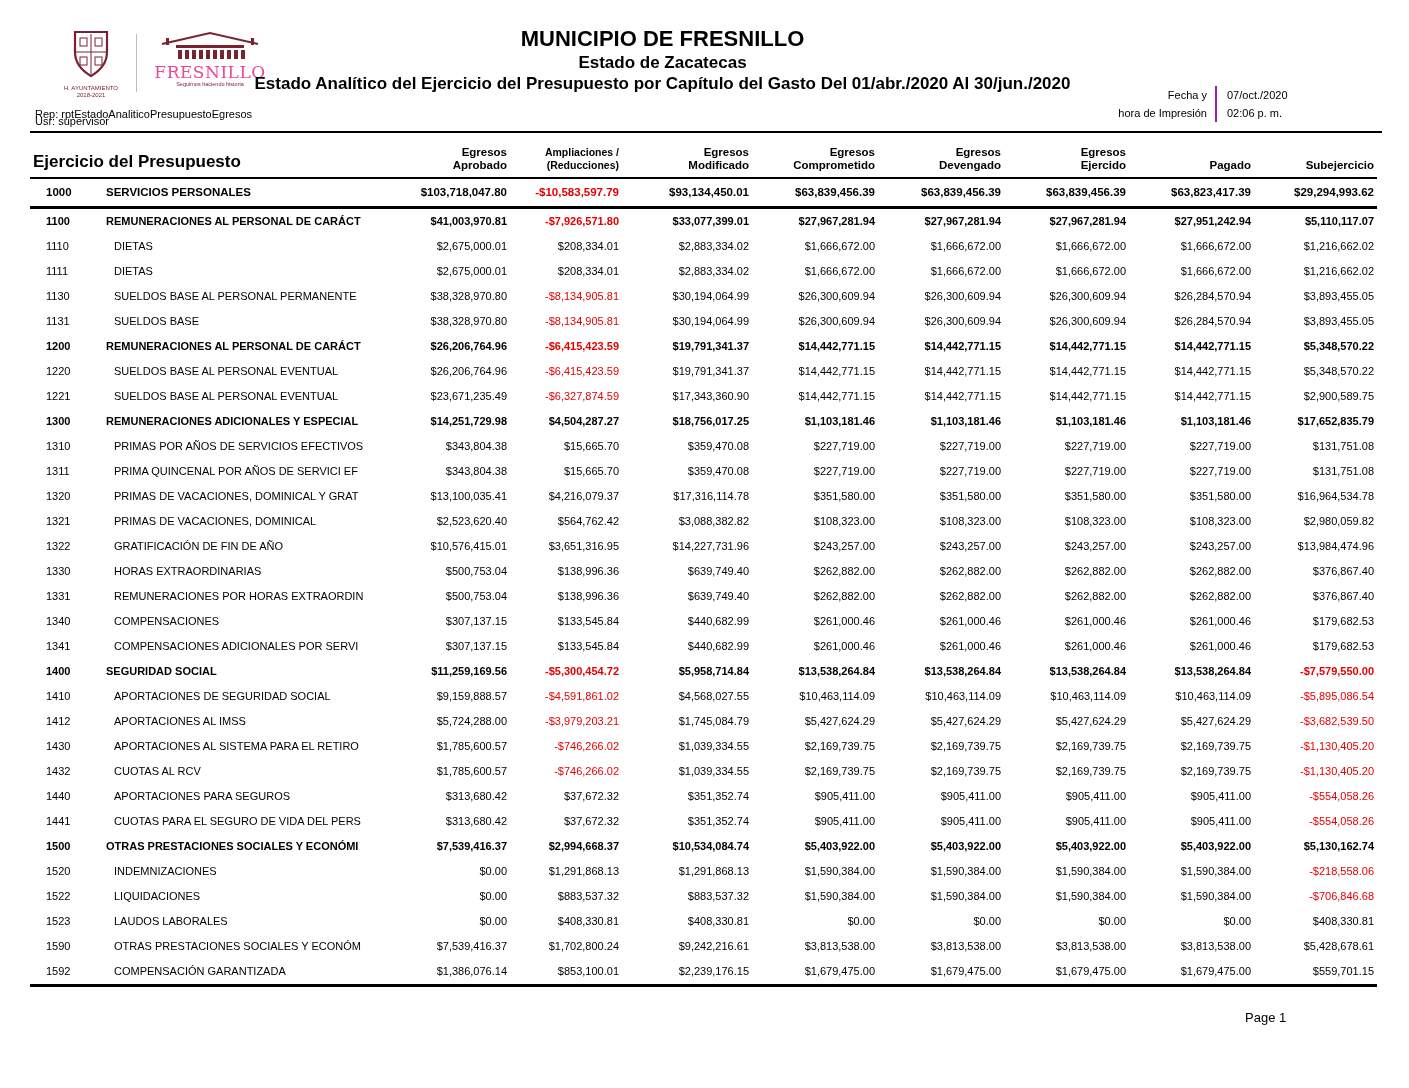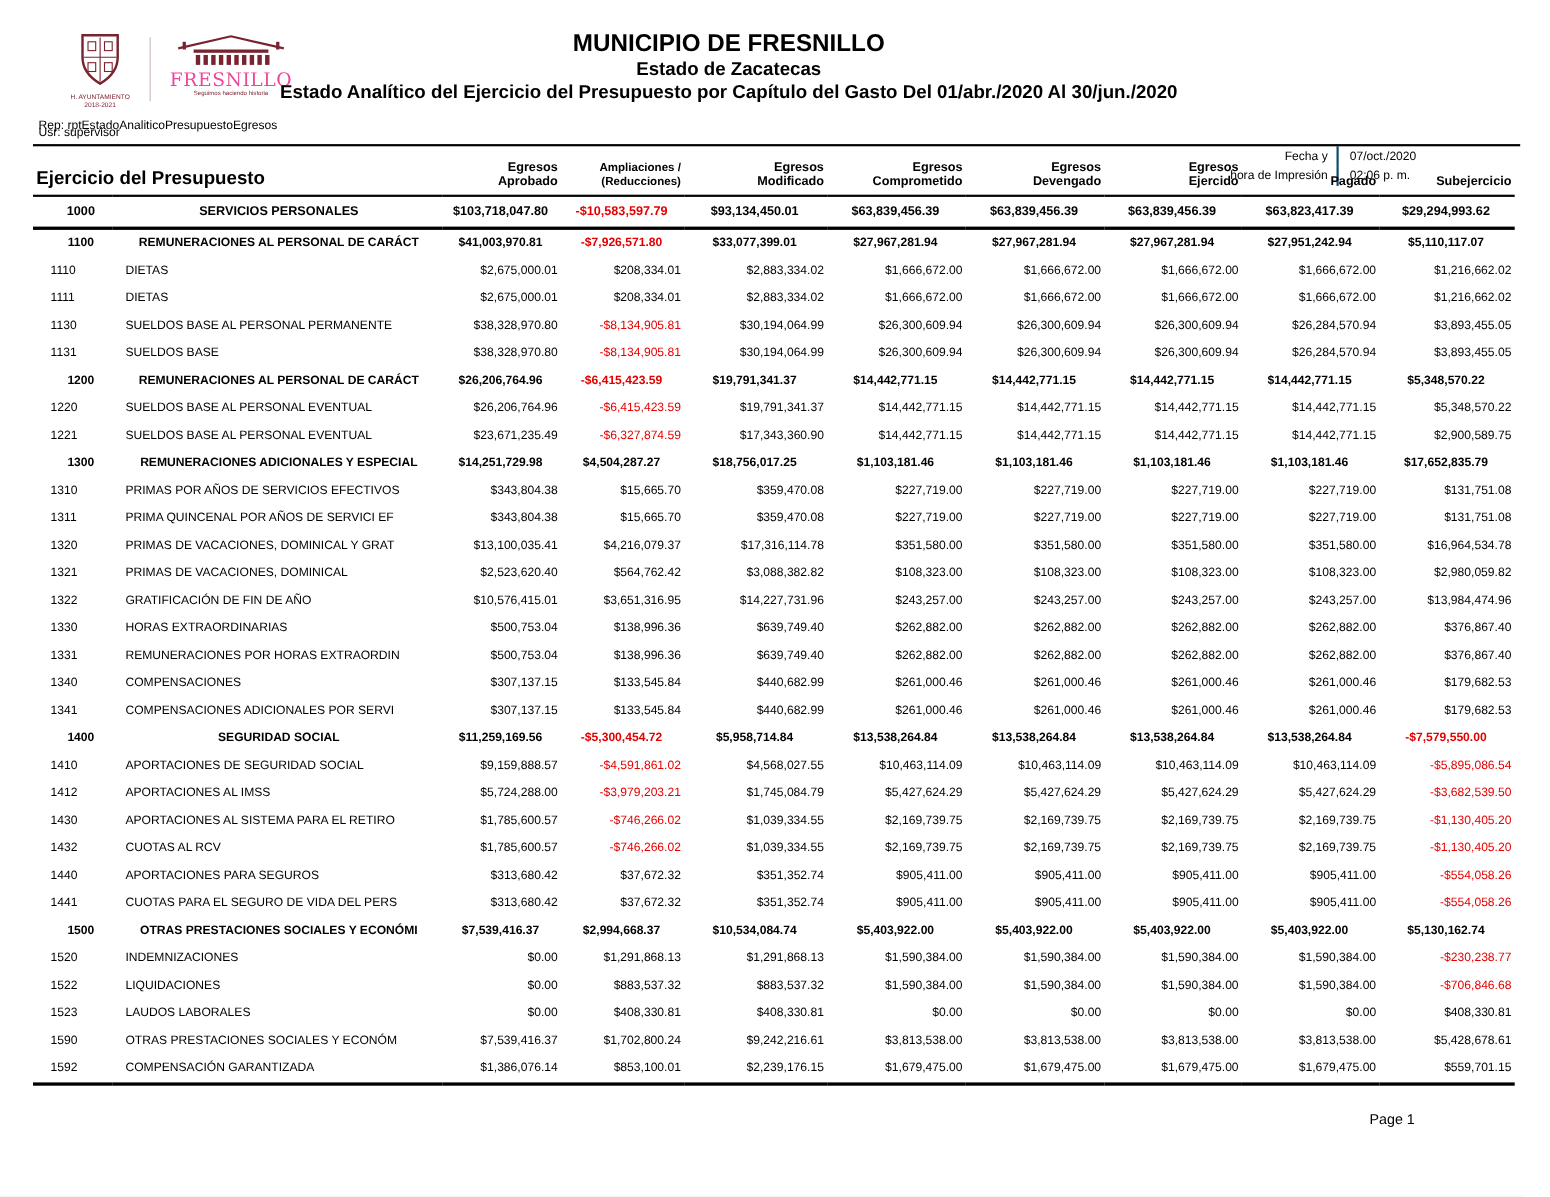--- a/index.html
+++ b/index.html
@@ -13,37 +13,37 @@
   .seal-caption{font-size:6px;color:#7a2330;line-height:7px;margin-top:1px;}
   .logo-divider{width:1px;height:58px;background:#c9b8ba;margin-top:4px;}
   .fresnillo-wrap{text-align:center;width:118px;}
   .fresnillo-word{font-family:"DejaVu Serif",serif;font-size:17px;color:#ec4899;letter-spacing:.5px;line-height:17px;}
   .fresnillo-tag{font-size:5.5px;color:#7a2330;line-height:7px;}
   .titles{position:absolute;left:160px;top:26px;width:1005px;text-align:center;}
   .t1{font-size:22px;font-weight:bold;line-height:26px;}
   .t2{font-size:17px;font-weight:bold;line-height:21px;}
   .t3{font-size:17px;font-weight:bold;line-height:22px;}
   .repline{position:absolute;left:35px;font-size:11px;}
-  .datebox{position:absolute;left:1095px;top:86px;width:290px;display:grid;grid-template-columns:120px 160px;margin-top:47px;}
+  .datebox{position:absolute;left:1095px;top:86px;width:290px;display:grid;grid-template-columns:120px 160px;}
   .datebox .lbl{text-align:right;font-size:11px;padding:3px 8px 3px 0;}
-  .datebox .val{font-size:11px;border-left:2px solid #0c4a6e;padding:3px 0 3px 10px;}
+  .datebox .val{font-size:11px;border-left:2px solid #a21caf;padding:3px 0 3px 10px;}
   .main-rule{position:absolute;left:30px;top:131px;width:1352px;height:2px;background:#000;}
   
   table.budget{position:absolute;left:30px;top:140px;width:1347px;border-collapse:collapse;table-layout:fixed;border-bottom:3px solid #000;}
   table.budget th{border-bottom:2px solid #000;vertical-align:bottom;padding:6px 3px 5px 3px;font-weight:bold;margin-top:20px;}
   th.title-col{font-size:17px;text-align:left;padding-left:36px;vertical-align:middle;}
   th.numh{font-size:11.5px;text-align:right;line-height:13px;}
   th.numh.small{font-size:10.5px;}
   th.numh span{display:block;text-align:right;}
   td{font-size:11px;height:23px;line-height:23px;white-space:nowrap;overflow:hidden;}
   td.code{padding-left:16px;}
   td.desc{padding-left:4px;}
   td.num{text-align:right;padding-right:3px;}
   tr.item td.desc{padding-left:12px;}
-  tr.chapter td,tr.concept td{font-weight:bold;text-align:center;}
+  tr.chapter td,tr.concept td{font-weight:bold;}
   tr.chapter td{height:25px;line-height:25px;border-bottom:3px solid #000;font-size:11.5px;}
   td.neg{color:#e50000;}
   .page-num{position:absolute;left:1245px;top:1010px;font-size:13px;}
 </style>
 </head>
 <body>
 
 <div class="page">
 
   <div class="logos">
@@ -481,21 +481,21 @@
         <tr class="item">
           <td class="code">1520</td>
           <td class="desc">INDEMNIZACIONES</td>
           <td class="num">$0.00</td>
           <td class="num">$1,291,868.13</td>
           <td class="num">$1,291,868.13</td>
           <td class="num">$1,590,384.00</td>
           <td class="num">$1,590,384.00</td>
           <td class="num">$1,590,384.00</td>
           <td class="num">$1,590,384.00</td>
-          <td class="num neg">-$230,238.77</td>
+          <td class="num neg">-$218,558.06</td>
         </tr>
         <tr class="item">
           <td class="code">1522</td>
           <td class="desc">LIQUIDACIONES</td>
           <td class="num">$0.00</td>
           <td class="num">$883,537.32</td>
           <td class="num">$883,537.32</td>
           <td class="num">$1,590,384.00</td>
           <td class="num">$1,590,384.00</td>
           <td class="num">$1,590,384.00</td>

